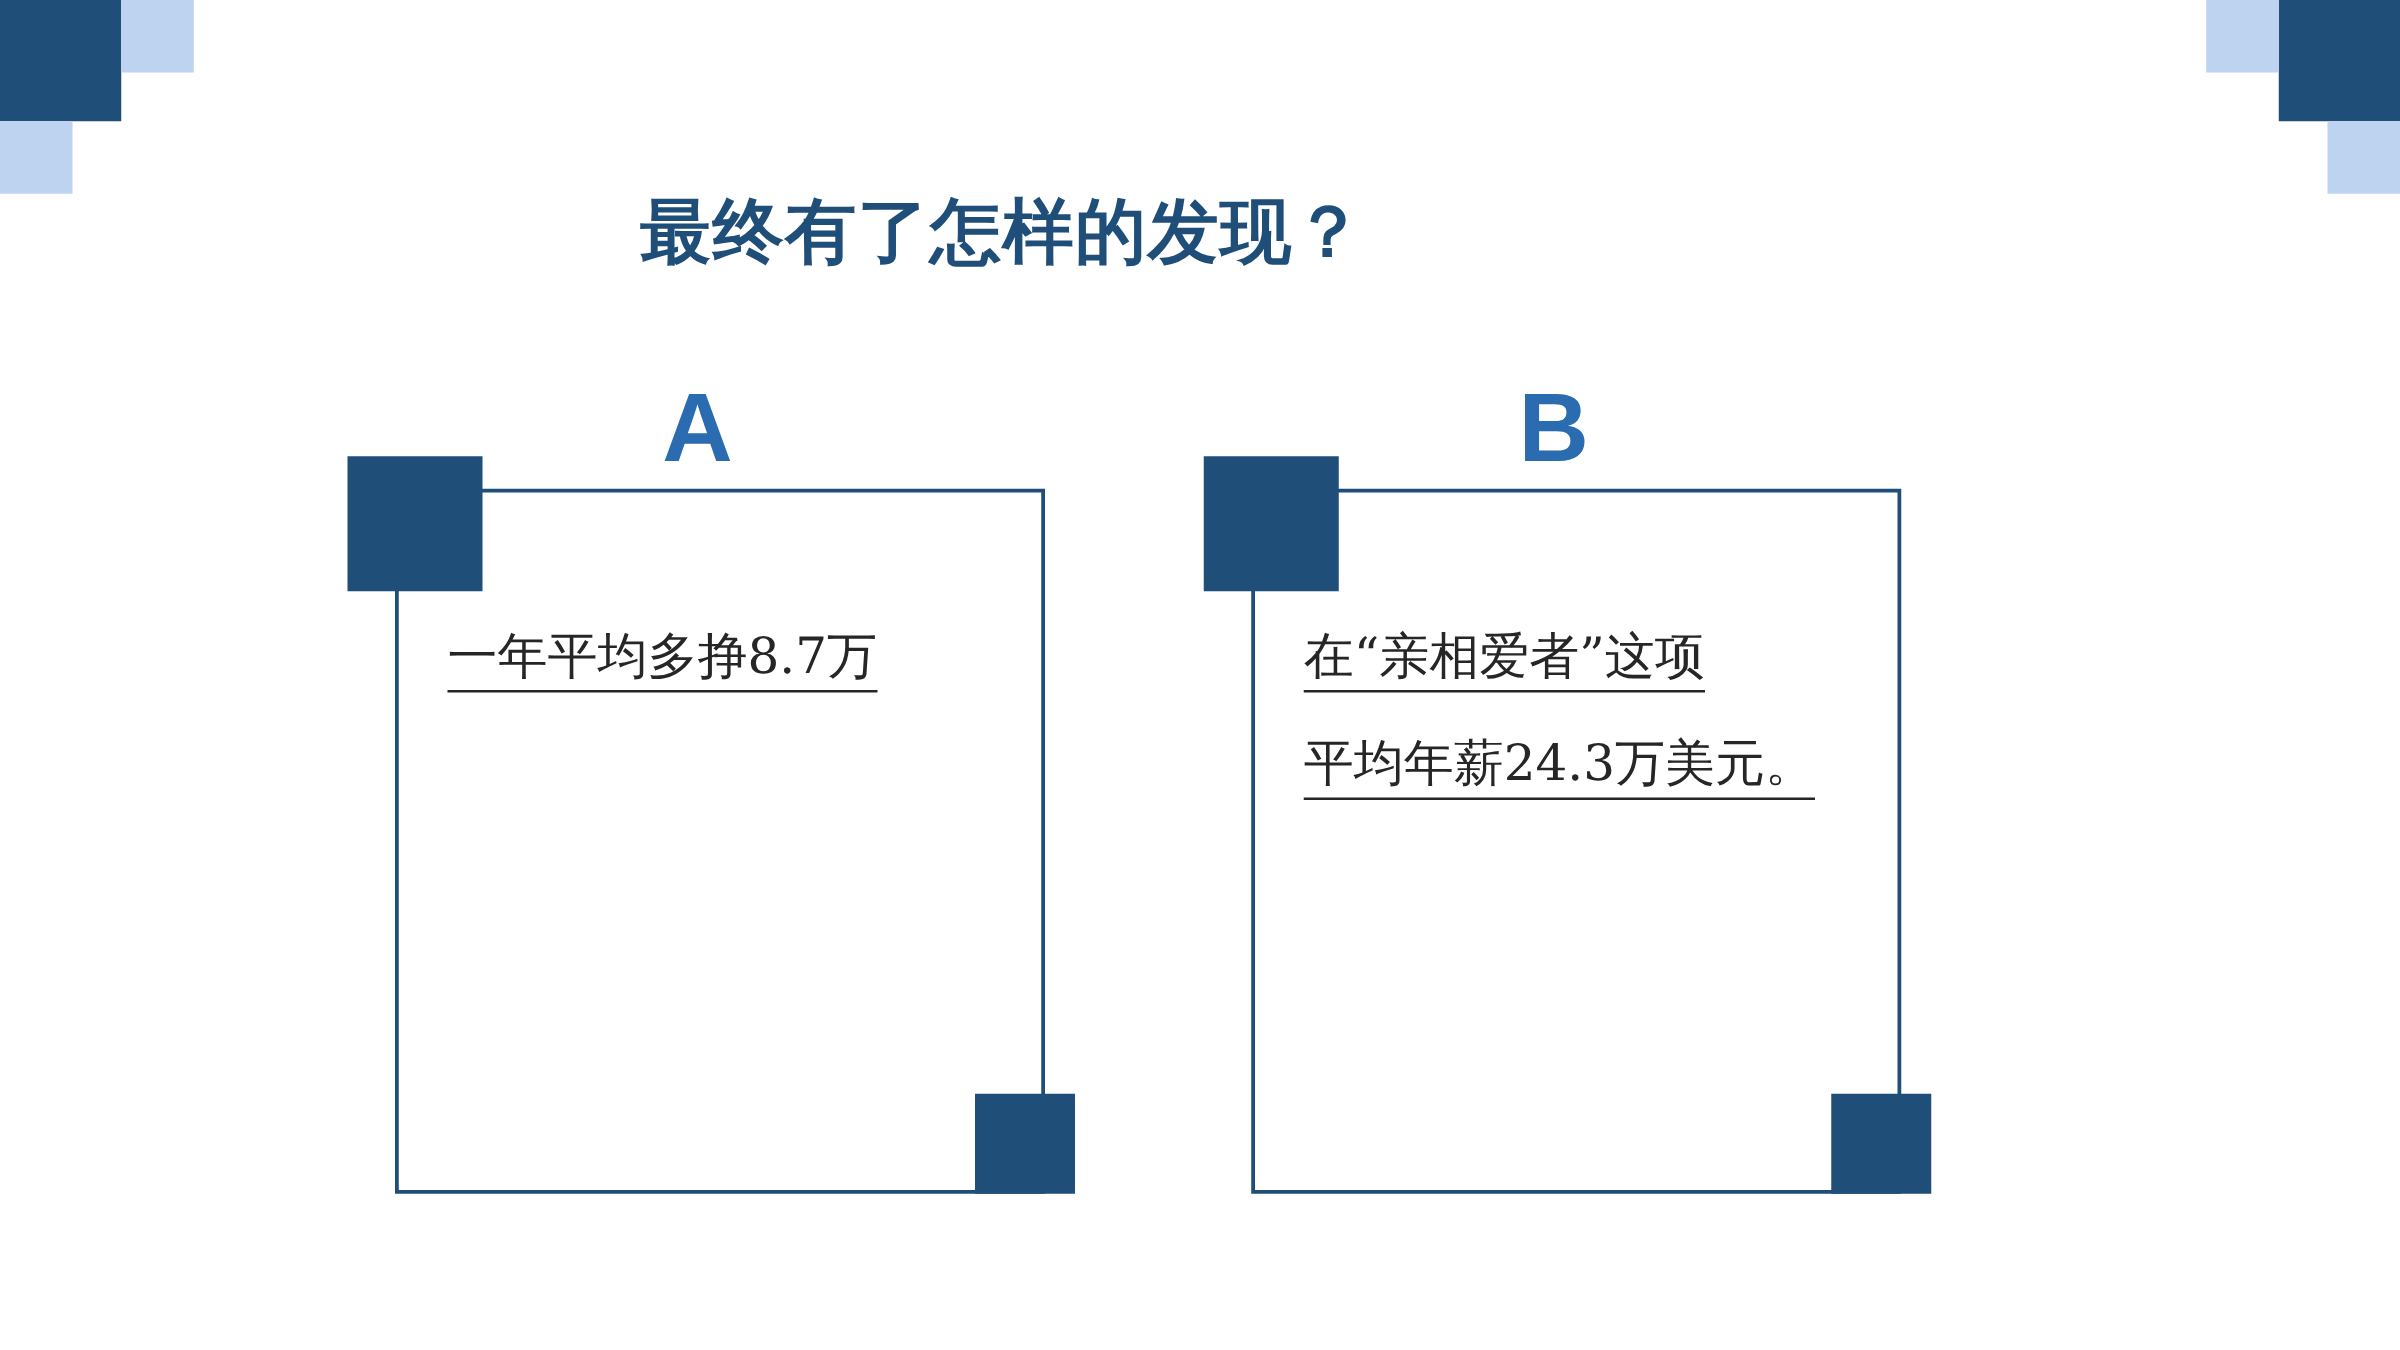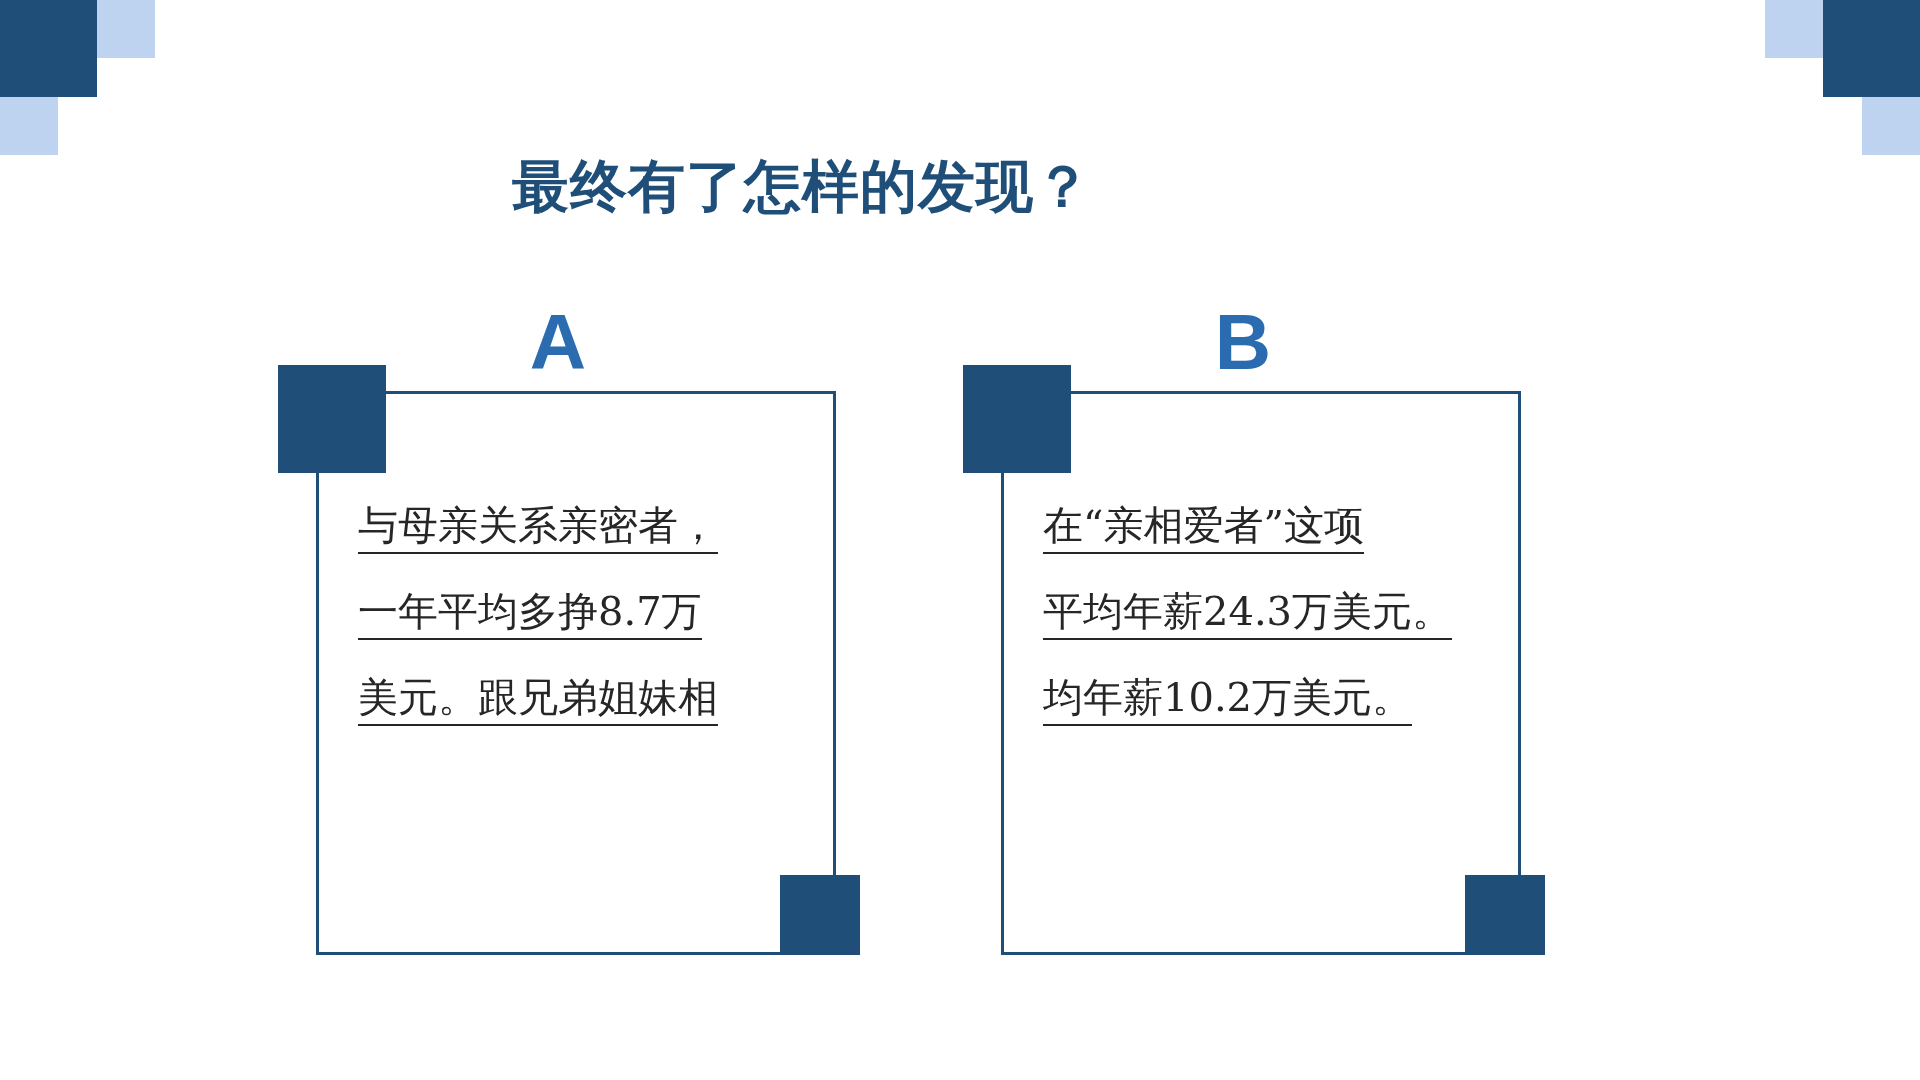--- a/index.html
+++ b/index.html
@@ -133,29 +133,26 @@
 <div class="deco deco-light tr-lt-b"></div>
 
 <div class="slide-title">最终有了怎样的发现？</div>
 
 <div class="card card-a">
   <div class="card-letter">A</div>
   <div class="card-frame"></div>
   <div class="corner-tl"></div>
   <div class="corner-br"></div>
   <div class="card-text">
-    <span class="text-line-wrap"><span class="text-line">与母亲关系亲密者，</span></span>
     <span class="text-line-wrap"><span class="text-line">一年平均多挣8.7万</span></span>
-    <span class="text-line-wrap"><span class="text-line">美元。跟兄弟姐妹相</span></span>
   </div>
 </div>
 
 <div class="card card-b">
   <div class="card-letter">B</div>
   <div class="card-frame"></div>
   <div class="corner-tl"></div>
   <div class="corner-br"></div>
   <div class="card-text">
     <span class="text-line-wrap"><span class="text-line">在“亲相爱者”这项</span></span>
     <span class="text-line-wrap"><span class="text-line">平均年薪24.3万美元。</span></span>
-    <span class="text-line-wrap"><span class="text-line">均年薪10.2万美元。</span></span>
   </div>
 </div>
 
 </body></html>

